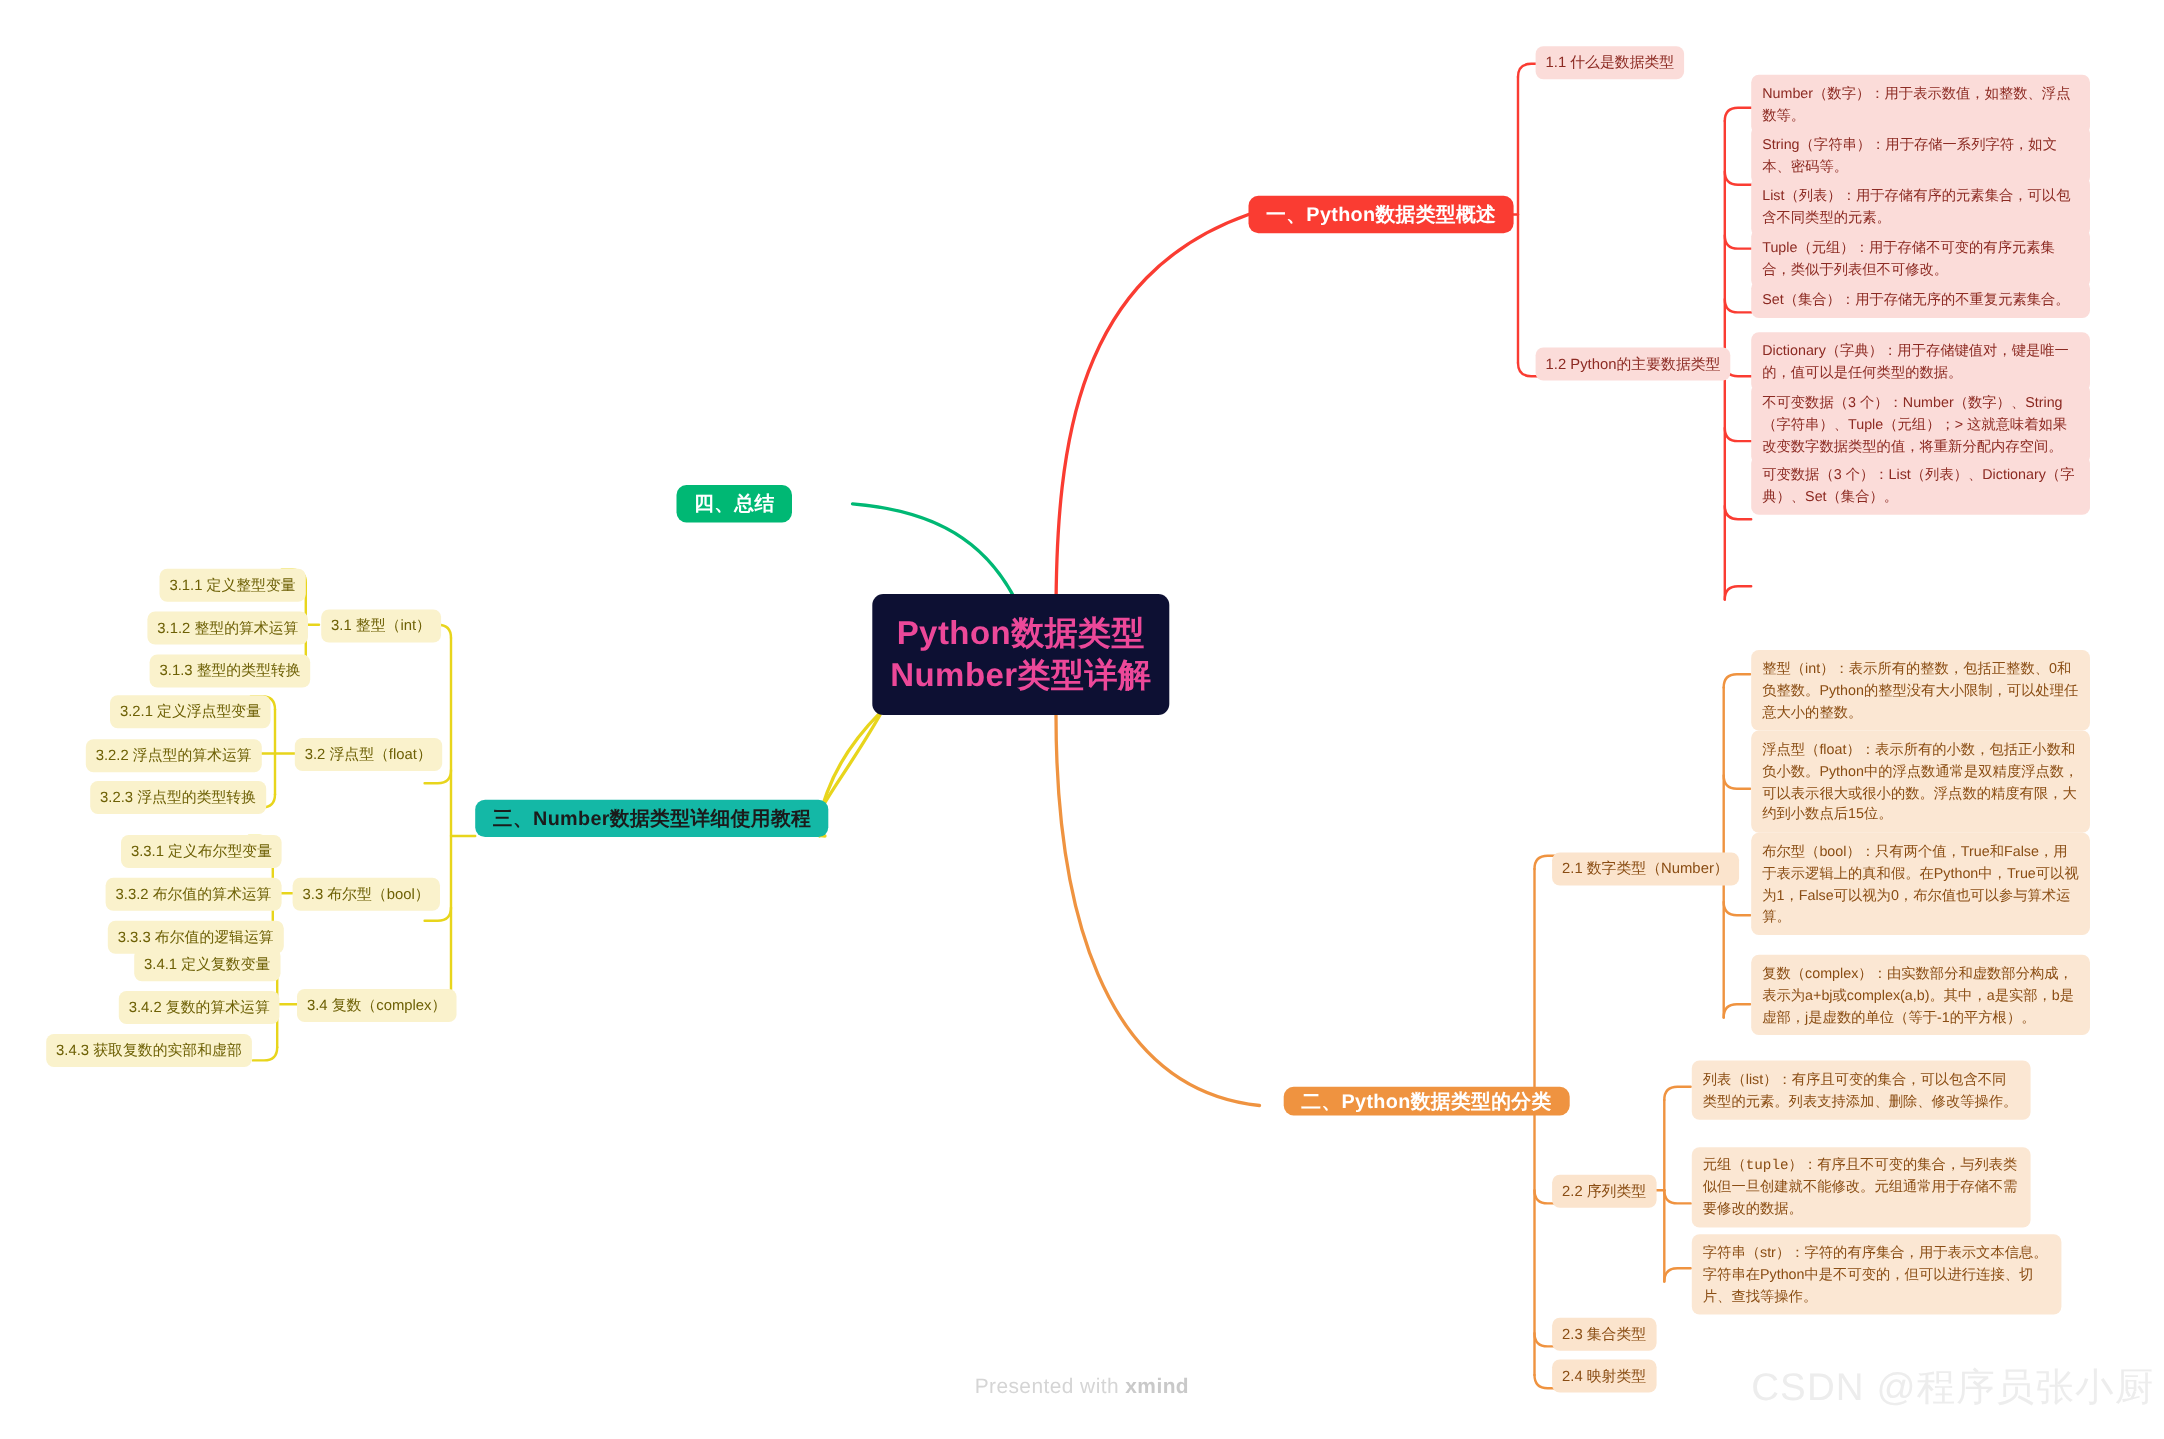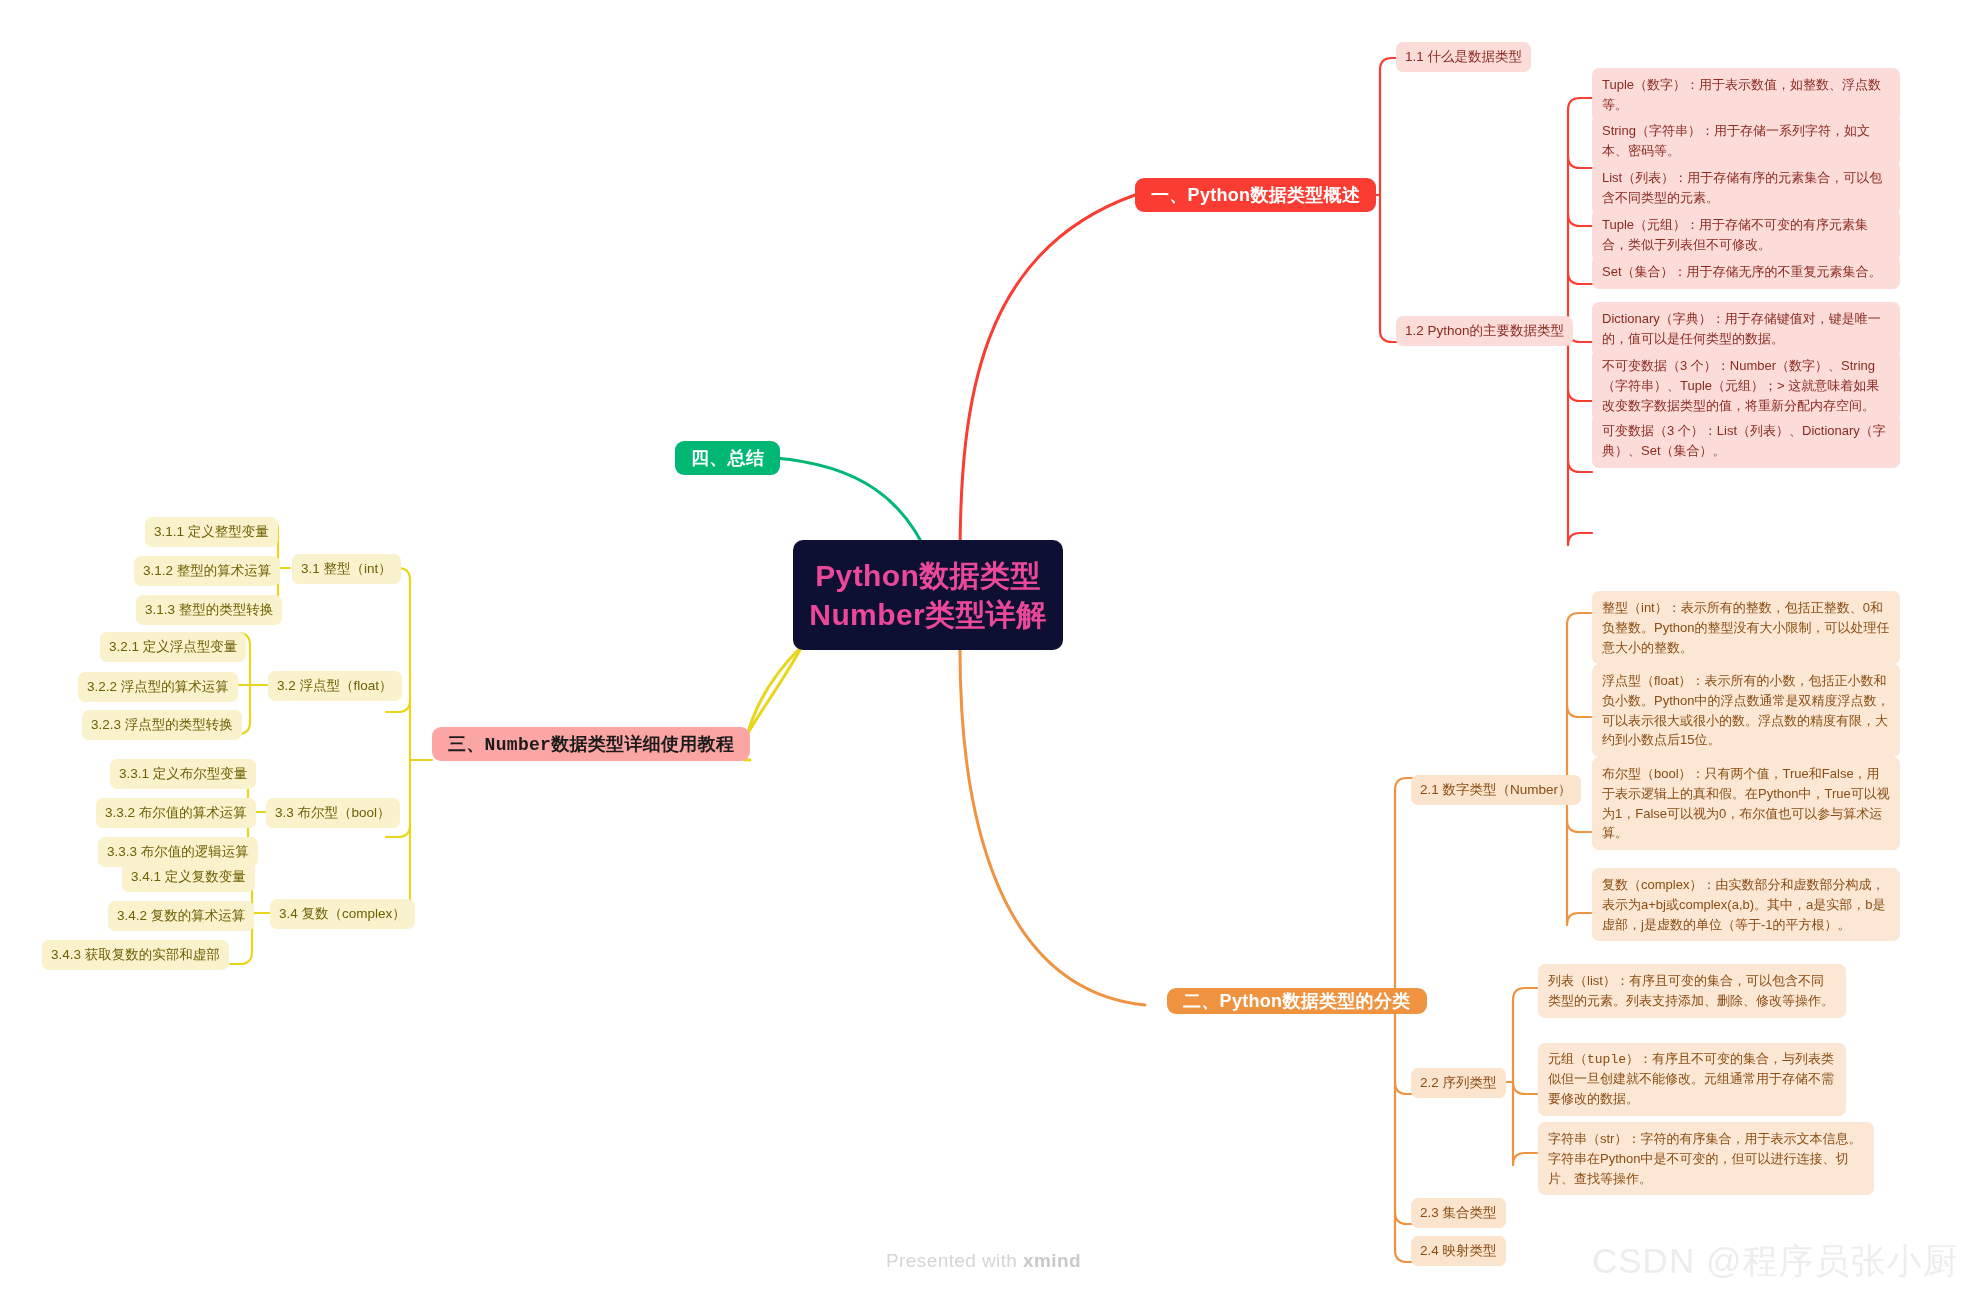--- a/index.html
+++ b/index.html
@@ -29,21 +29,21 @@
   
   .main{
     border-radius:9px;color:#ffffff;
     font-size:18px;font-weight:700;
     display:flex;align-items:center;justify-content:center;
     padding:0 16px;white-space:nowrap;letter-spacing:.3px;
   }
   .main.red{background:#fa3c32;}
   .main.green{background:#00b874;}
   .main.orange{background:#ef9340;}
-  .main.yellowtopic{background:#fca5a5;color:#1b1b1b;font-family:Liberation Mono, monospace;}
+  .main.yellowtopic{background:#14b8a6;color:#1b1b1b;}
 
   
   .chip{
     border-radius:7px;
     font-size:13.5px;line-height:1.45;
     padding:5px 9px;
     display:flex;align-items:center;
     white-space:nowrap;
   }
   .chip.pinkchip{background:#fbdcd9;color:#8c2a22;}
@@ -157,31 +157,31 @@
       <path d="M 252 952 q 0 12 -12 12 l -10 0" stroke="#e8d51c"></path>
 
     </g>
   </svg>
 
   <div class="node root" style="left:793px;top:540px;width:270px;height:110px;">Python数据类型
 Number类型详解</div>
 
   <div class="node main red" style="left:1135px;top:178px;height:34px;">一、Python数据类型概述</div>
 
-  <div class="node main green" style="left:675px;top:441px;height:34px;">四、总结</div>
+  <div class="node main green" style="left:615px;top:441px;height:34px;">四、总结</div>
 
   <div class="node main orange" style="left:1142px;top:988px;height:26px;margin-left:25px;">二、Python数据类型的分类</div>
 
   <div class="node main yellowtopic" style="left:432px;top:727px;height:34px;">三、Number数据类型详细使用教程</div>
 
   <div class="node chip pinkchip" style="left:1396px;top:42px;">1.1 什么是数据类型</div>
 
   <div class="node chip pinkchip" style="left:1396px;top:316px;">1.2 Python的主要数据类型</div>
 
-  <div class="node leaf pinkleaf" style="left:1592px;top:68px;width:308px;">Tuple（数字）：用于表示数值，如整数、浮点数等。</div>
+  <div class="node leaf pinkleaf" style="left:1592px;top:68px;width:308px;">Number（数字）：用于表示数值，如整数、浮点数等。</div>
   <div class="node leaf pinkleaf" style="left:1592px;top:114px;width:308px;">String（字符串）：用于存储一系列字符，如文本、密码等。</div>
   <div class="node leaf pinkleaf" style="left:1592px;top:161px;width:308px;">List（列表）：用于存储有序的元素集合，可以包含不同类型的元素。</div>
   <div class="node leaf pinkleaf" style="left:1592px;top:208px;width:308px;">Tuple（元组）：用于存储不可变的有序元素集合，类似于列表但不可修改。</div>
   <div class="node leaf pinkleaf" style="left:1592px;top:255px;width:308px;">Set（集合）：用于存储无序的不重复元素集合。</div>
   <div class="node leaf pinkleaf" style="left:1592px;top:302px;width:308px;">Dictionary（字典）：用于存储键值对，键是唯一的，值可以是任何类型的数据。</div>
   <div class="node leaf pinkleaf" style="left:1592px;top:349px;width:308px;">不可变数据（3 个）：Number（数字）、String（字符串）、Tuple（元组）；&gt; 这就意味着如果改变数字数据类型的值，将重新分配内存空间。</div>
   <div class="node leaf pinkleaf" style="left:1592px;top:414px;width:308px;">可变数据（3 个）：List（列表）、Dictionary（字典）、Set（集合）。</div>
 
   <div class="node chip orangechip" style="left:1411px;top:775px;">2.1 数字类型（Number）</div>
   <div class="node chip orangechip" style="left:1411px;top:1068px;">2.2 序列类型</div>

